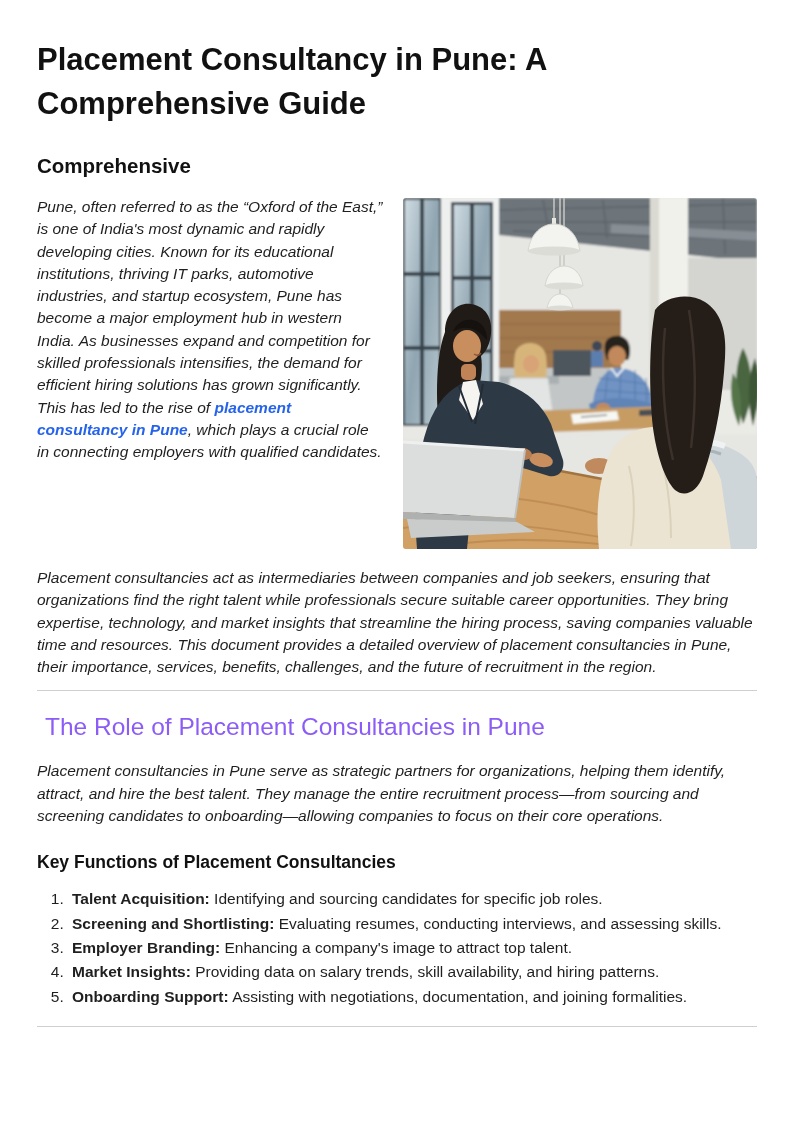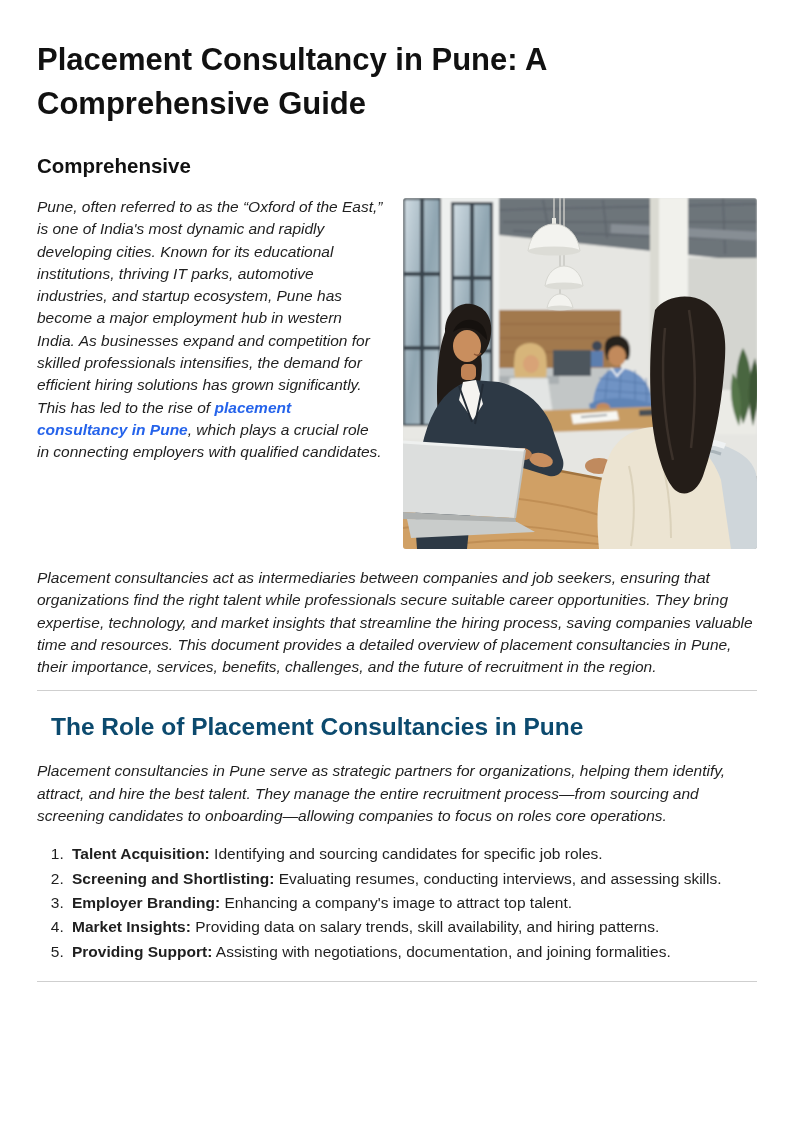--- a/index.html
+++ b/index.html
@@ -32,23 +32,23 @@
   h2.intro-h{
     font-size:20.5px;
     line-height:26px;
     font-weight:700;
     margin:0 0 17px 0;
     color:#111;
   }
   h2.role-h{
     font-size:24.5px;
     line-height:30px;
-    font-weight:700;
-    margin:21px 0 18px 14px;
-    color:#0c4a6e;
+    font-weight:400;
+    margin:21px 0 18px 8px;
+    color:#8b5cf6;
   }
   h3{
     font-size:17.5px;
     line-height:23px;
     font-weight:700;
     margin:24px 0 14px 0;
     color:#111;
   }
   p{
     font-size:15.5px;
@@ -221,25 +221,26 @@
 
     <p><span>Pune, often referred to as the “Oxford of the East,” is one of India's most dynamic and rapidly developing cities. Known for its educational institutions, thriving IT parks, automotive industries, and startup ecosystem, Pune has become a major employment hub in western India. As businesses expand and competition for skilled professionals intensifies, the demand for efficient hiring solutions has grown significantly. This has led to the rise of </span><a href="#" class="doc-link">placement consultancy in Pune</a><span>, which plays a crucial role in connecting employers with qualified candidates.</span></p>
 
     <p class="after-photo">Placement consultancies act as intermediaries between companies and job seekers, ensuring that organizations find the right talent while professionals secure suitable career opportunities. They bring expertise, technology, and market insights that streamline the hiring process, saving companies valuable time and resources. This document provides a detailed overview of placement consultancies in Pune, their importance, services, benefits, challenges, and the future of recruitment in the region.</p>
   </section>
 
   <hr class="divider">
 
   <section>
     <h2 class="role-h">The Role of Placement Consultancies in Pune</h2>
-    <p>Placement consultancies in Pune serve as strategic partners for organizations, helping them identify, attract, and hire the best talent. They manage the entire recruitment process—from sourcing and screening candidates to onboarding—allowing companies to focus on roles core operations.</p>
+    <p>Placement consultancies in Pune serve as strategic partners for organizations, helping them identify, attract, and hire the best talent. They manage the entire recruitment process—from sourcing and screening candidates to onboarding—allowing companies to focus on their core operations.</p>
+    <h3>Key Functions of Placement Consultancies</h3>
     <ol class="functions">
       <li><strong>Talent Acquisition:</strong> <span>Identifying and sourcing candidates for specific job roles.</span></li>
       <li><strong>Screening and Shortlisting:</strong> <span>Evaluating resumes, conducting interviews, and assessing skills.</span></li>
       <li><strong>Employer Branding:</strong> <span>Enhancing a company's image to attract top talent.</span></li>
       <li><strong>Market Insights:</strong> <span>Providing data on salary trends, skill availability, and hiring patterns.</span></li>
-      <li><strong>Providing Support:</strong> <span>Assisting with negotiations, documentation, and joining formalities.</span></li>
+      <li><strong>Onboarding Support:</strong> <span>Assisting with negotiations, documentation, and joining formalities.</span></li>
     </ol>
   </section>
 
   <hr class="divider">
 
 </div>
 
 </body></html>

